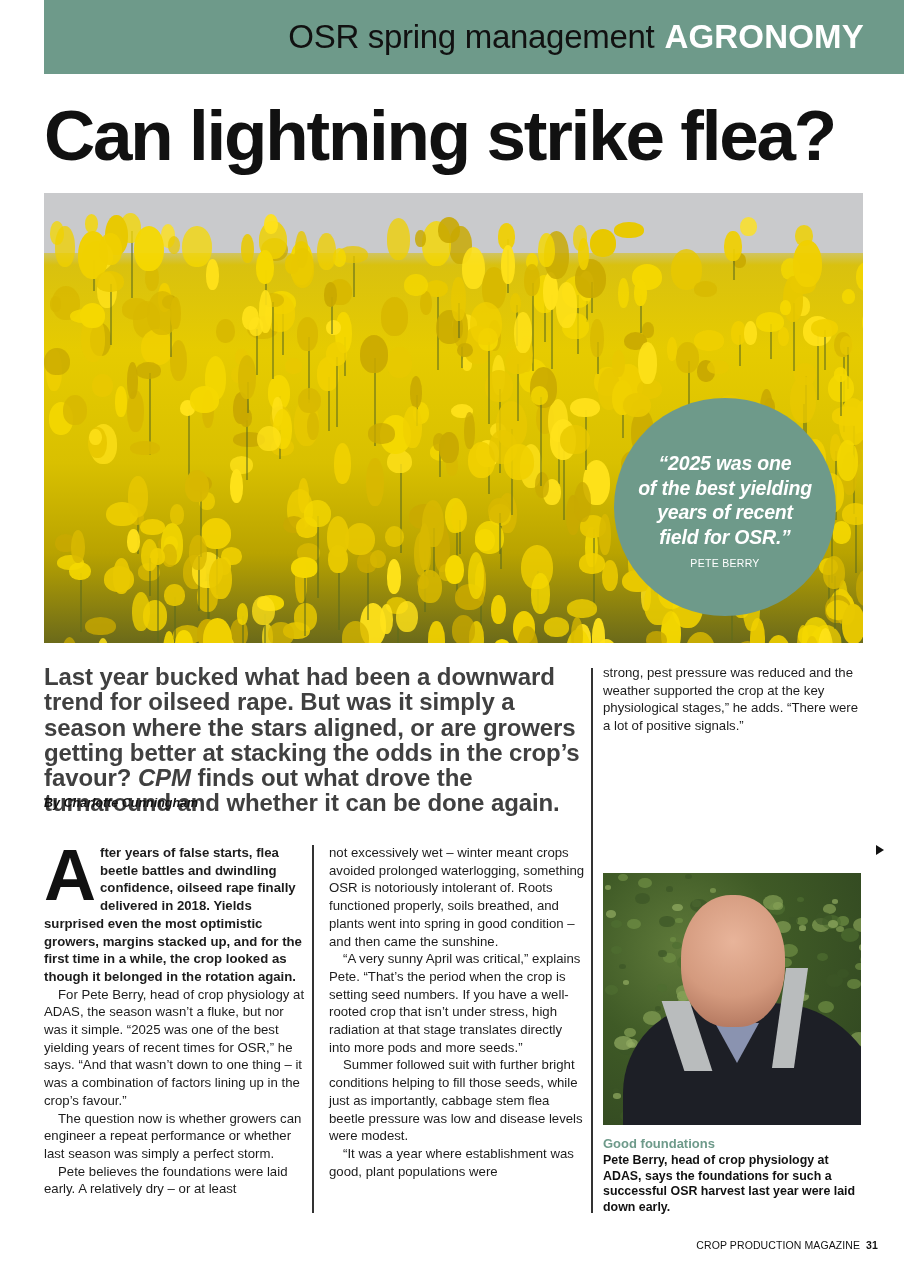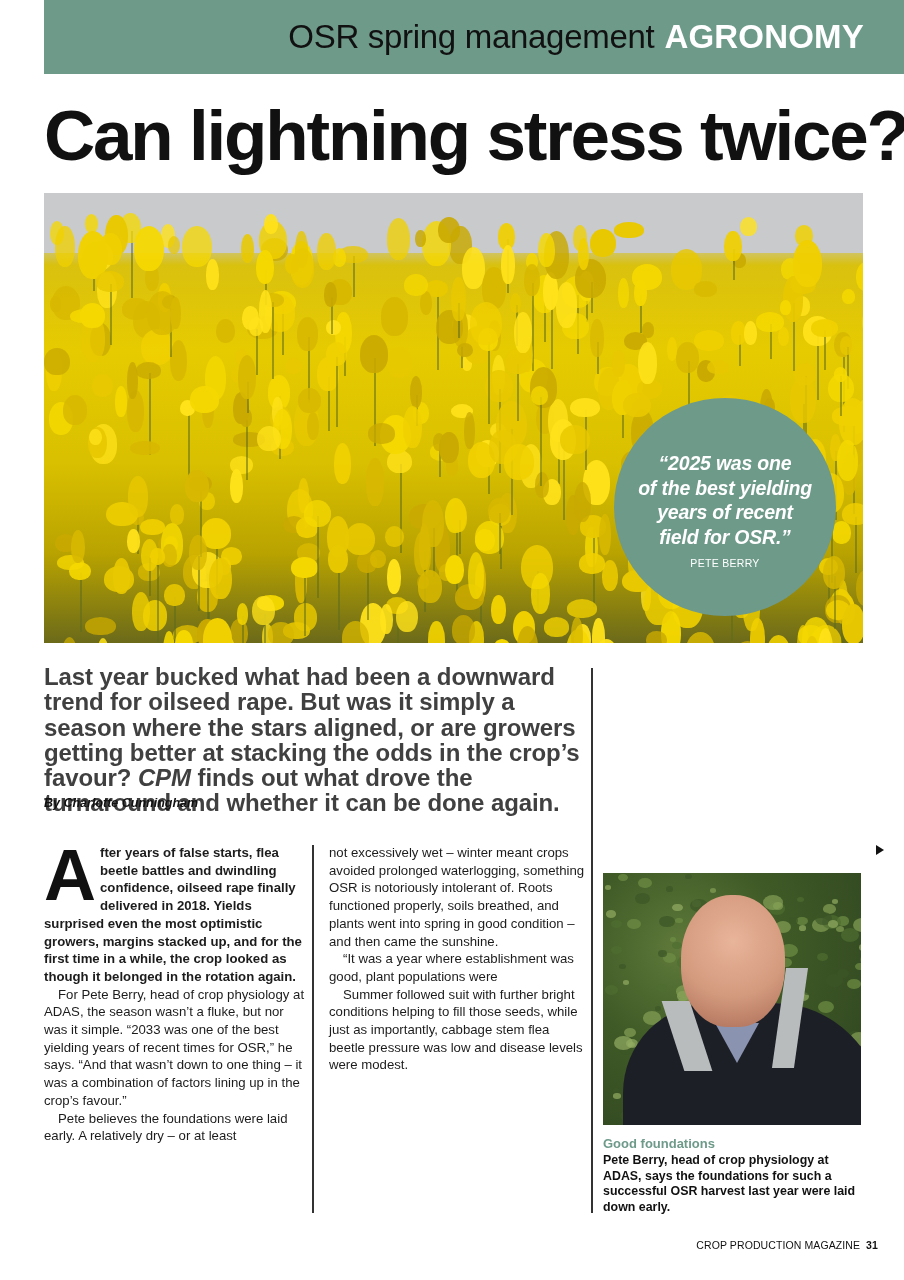--- a/index.html
+++ b/index.html
@@ -87,21 +87,21 @@
   .footer .pg { font-weight: 700; margin-left: 6px; }
 </style>
 </head>
 <body>
 
 <div class="banner">
   <span class="section">OSR spring management</span>
   <span class="tag">AGRONOMY</span>
 </div>
 
-<h1 class="headline">Can lightning stress twice?</h1>
+<h1 class="headline">Can lightning strike flea?</h1>
 
 <div class="hero" aria-label="Field of flowering yellow oilseed rape against a grey sky">
   <div class="sky"></div>
   <div id="blooms">
       <div class="bloom" style="left: 401.65px; top: 261.14px; width: 12.5404px; height: 22.2952px; background: rgb(216, 184, 0); opacity: 0.77;"></div>
       <div class="bloom" style="left: 719.795px; top: 273.451px; width: 19.0381px; height: 23.6709px; background: rgb(216, 184, 0); opacity: 0.77;"></div>
       <div class="bloom" style="left: 408.313px; top: 121.084px; width: 24.7832px; height: 19.3712px; background: rgb(255, 226, 26); opacity: 0.79;"></div>
       <div class="bloom" style="left: 41.0097px; top: 423.822px; width: 31.3375px; height: 18.106px; background: rgb(201, 169, 0); opacity: 0.8;"></div>
       <div class="stem" style="left: 355.747px; top: 270.763px; height: 89.1371px;"></div>
       <div class="bloom" style="left: 343.356px; top: 256.635px; width: 24.7812px; height: 23.5481px; background: rgb(255, 226, 26); opacity: 0.81;"></div>
@@ -639,31 +639,34 @@
 <div class="standfirst">
   <span>Last year bucked what had been a downward trend for oilseed rape. But was it simply a season where the stars aligned, or are growers getting better at stacking the odds in the crop’s favour? </span><em>CPM</em><span> finds out what drove the turnaround and whether it can be done again.</span>
 </div>
 <div class="byline">By Charlotte Cunningham</div>
 
 <div class="vline" style="left:312px; top:845px; height:368px;"></div>
 <div class="vline" style="left:591px; top:668px; height:545px;"></div>
 
 <div class="col col1">
   <p class="lead"><span class="dropcap">A</span><span>fter years of false starts, flea beetle battles and dwindling confidence, oilseed rape finally delivered in 2018. Yields surprised even the most optimistic growers, margins stacked up, and for the first time in a while, the crop looked as though it belonged in the rotation again.</span></p>
-  <p class="indent">For Pete Berry, head of crop physiology at ADAS, the season wasn’t a fluke, but nor was it simple. “2033 was one of the best yielding years of recent times for OSR,” he says. “And that wasn’t down to one thing – it was a combination of factors lining up in the crop’s favour.”</p>
+  <p class="indent">For Pete Berry, head of crop physiology at ADAS, the season wasn’t a fluke, but nor was it simple. “2025 was one of the best yielding years of recent times for OSR,” he says. “And that wasn’t down to one thing – it was a combination of factors lining up in the crop’s favour.”</p>
+  <p class="indent">The question now is whether growers can engineer a repeat performance or whether last season was simply a perfect storm.</p>
   <p class="indent">Pete believes the foundations were laid early. A relatively dry – or at least</p>
 </div>
 
 <div class="col col2">
   <p>not excessively wet – winter meant crops avoided prolonged waterlogging, something OSR is notoriously intolerant of. Roots functioned properly, soils breathed, and plants went into spring in good condition – and then came the sunshine.</p>
+  <p class="indent">“A very sunny April was critical,” explains Pete. “That’s the period when the crop is setting seed numbers. If you have a well-rooted crop that isn’t under stress, high radiation at that stage translates directly into more pods and more seeds.”</p>
+  <p class="indent">Summer followed suit with further bright conditions helping to fill those seeds, while just as importantly, cabbage stem flea beetle pressure was low and disease levels were modest.</p>
   <p class="indent">“It was a year where establishment was good, plant populations were</p>
-  <p class="indent">Summer followed suit with further bright conditions helping to fill those seeds, while just as importantly, cabbage stem flea beetle pressure was low and disease levels were modest.</p>
 </div>
 
 <div class="col col3">
+  <p>strong, pest pressure was reduced and the weather supported the crop at the key physiological stages,” he adds. “There were a lot of positive signals.”</p>
 </div>
 
 <div class="arrow"></div>
 
 <div class="photo" aria-label="Pete Berry in a dark jacket in front of green foliage">
   <div id="leaves">
       <div class="leaf" style="left: 109.355px; top: 123.703px; width: 8.96108px; height: 6.72081px; background: rgb(60, 85, 38);"></div>
       <div class="leaf" style="left: 194.059px; top: 24.1781px; width: 6.91749px; height: 5.18812px; background: rgb(79, 109, 48);"></div>
       <div class="leaf" style="left: 19.7006px; top: 107.171px; width: 6.54468px; height: 4.90851px; background: rgb(147, 173, 98);"></div>
       <div class="leaf" style="left: 251.985px; top: 89.5719px; width: 10.2624px; height: 7.69681px; background: rgb(111, 143, 69);"></div>

